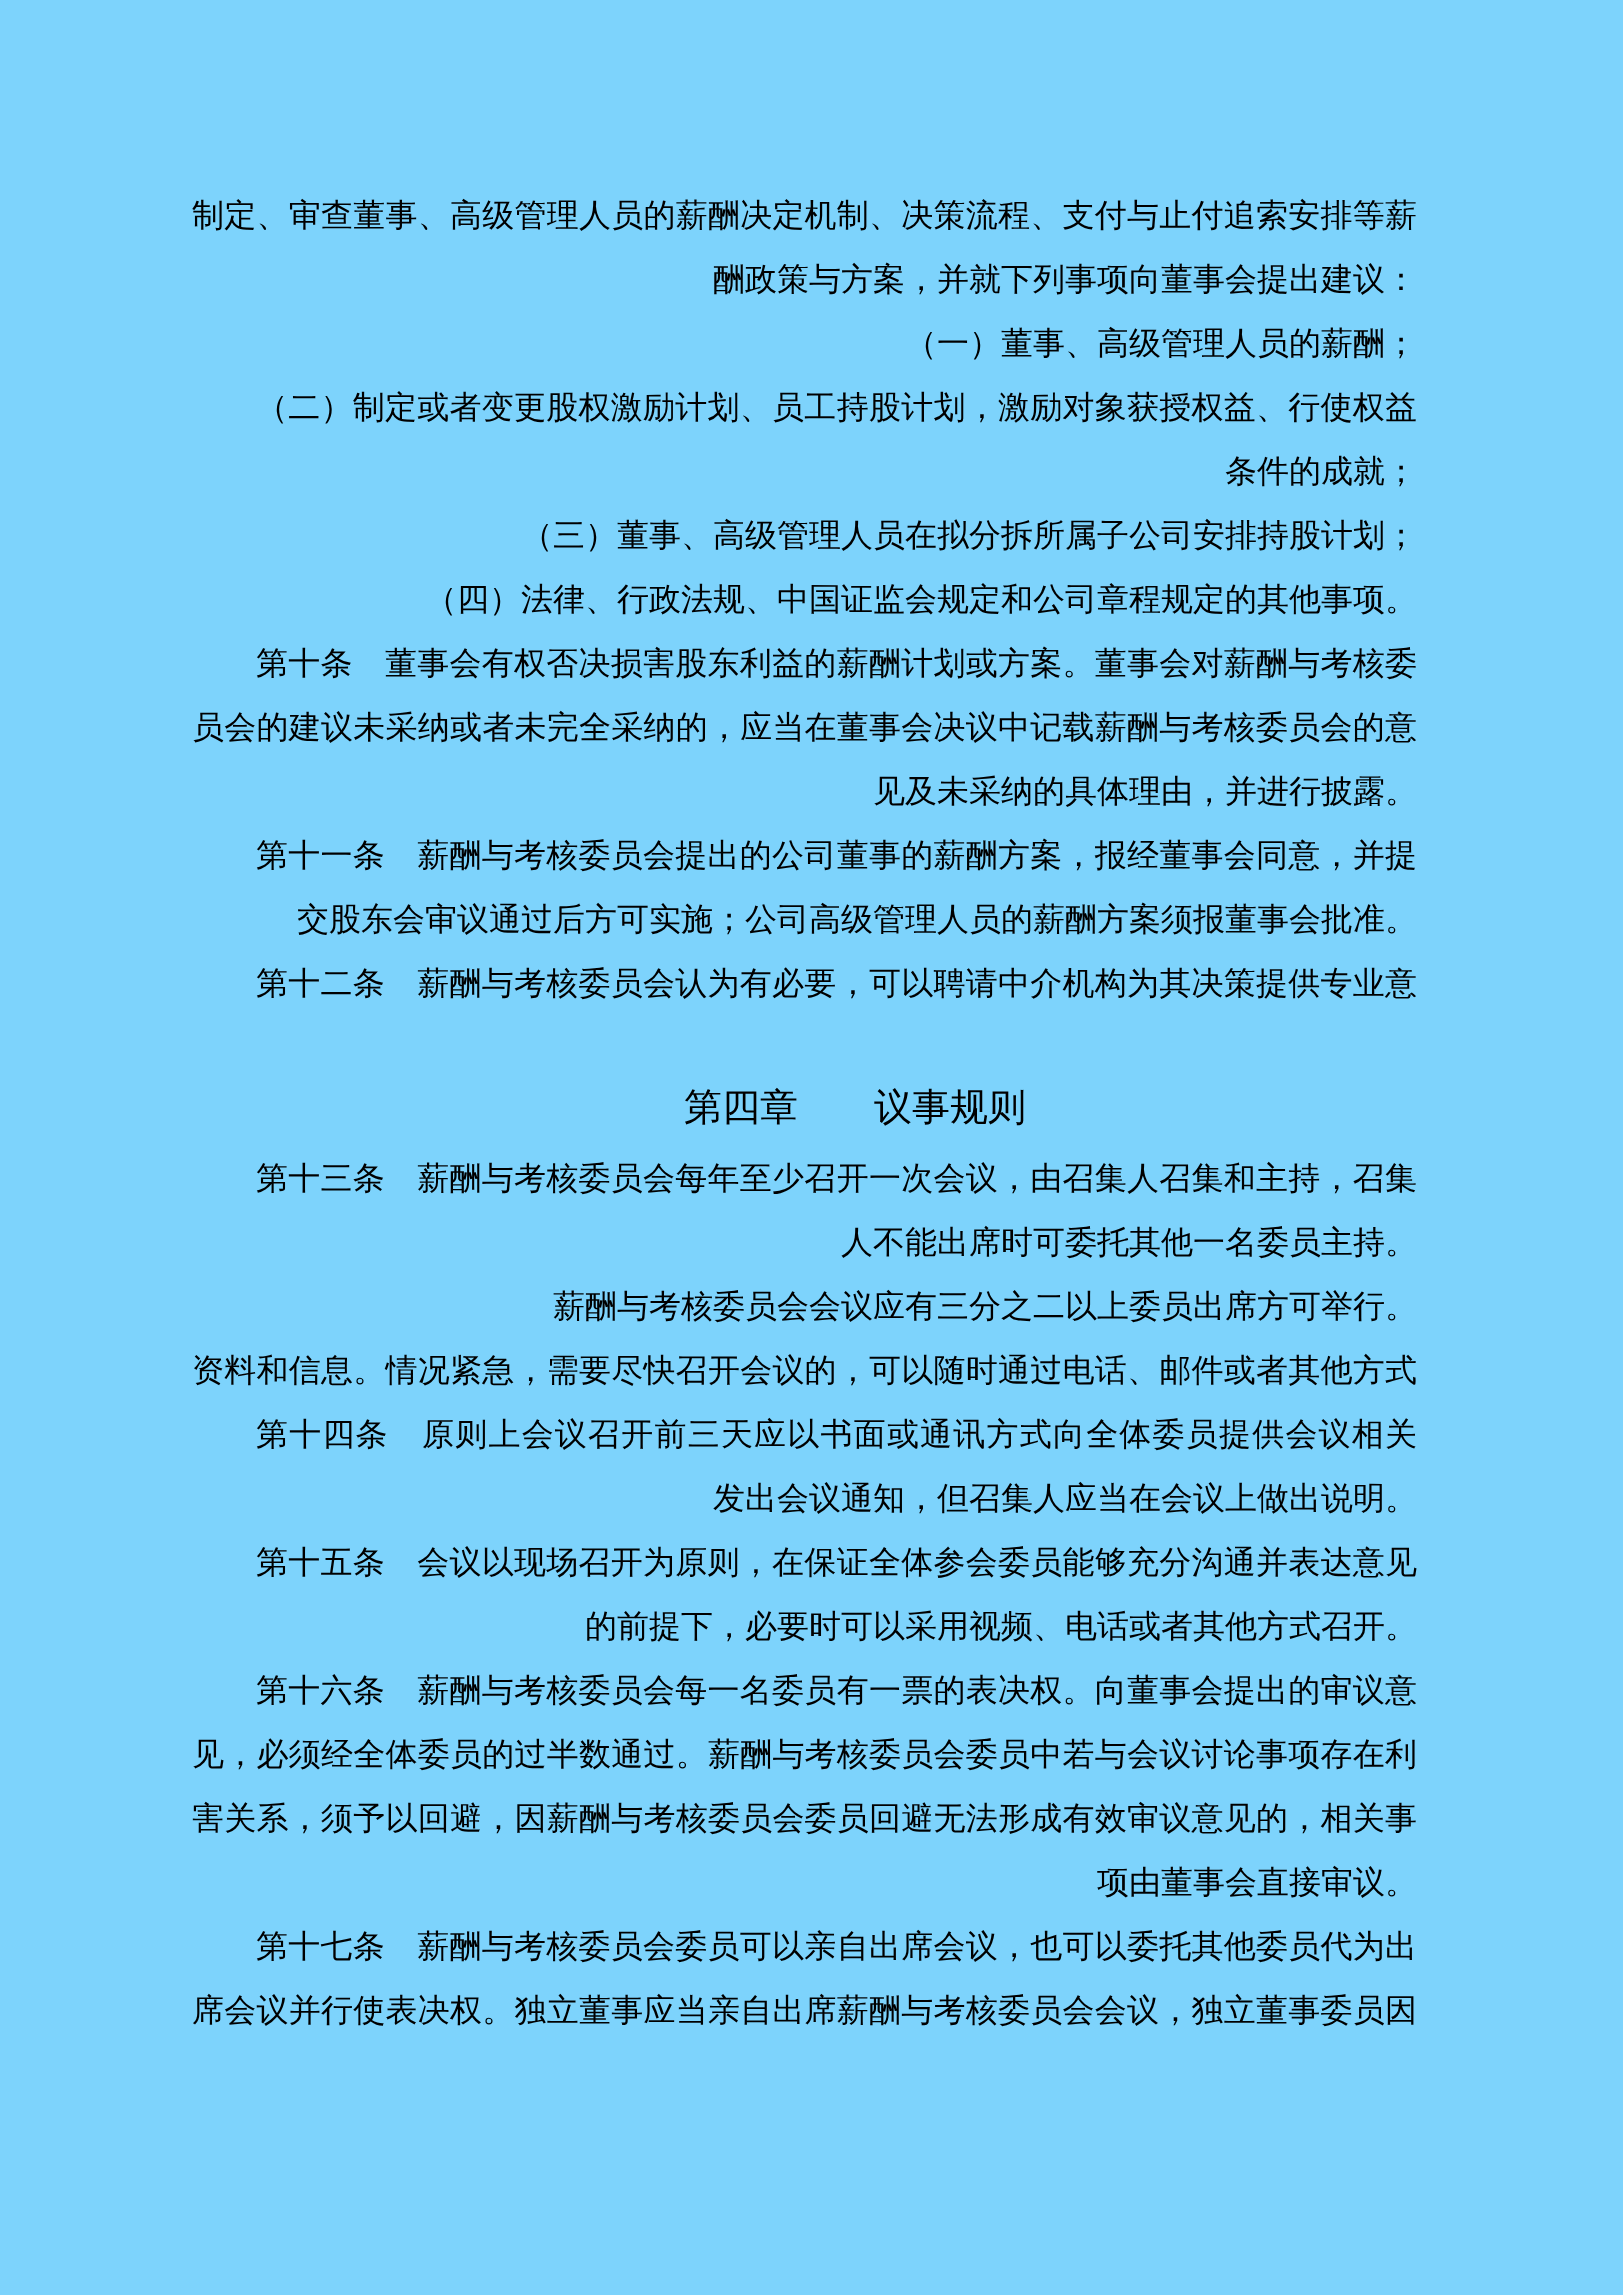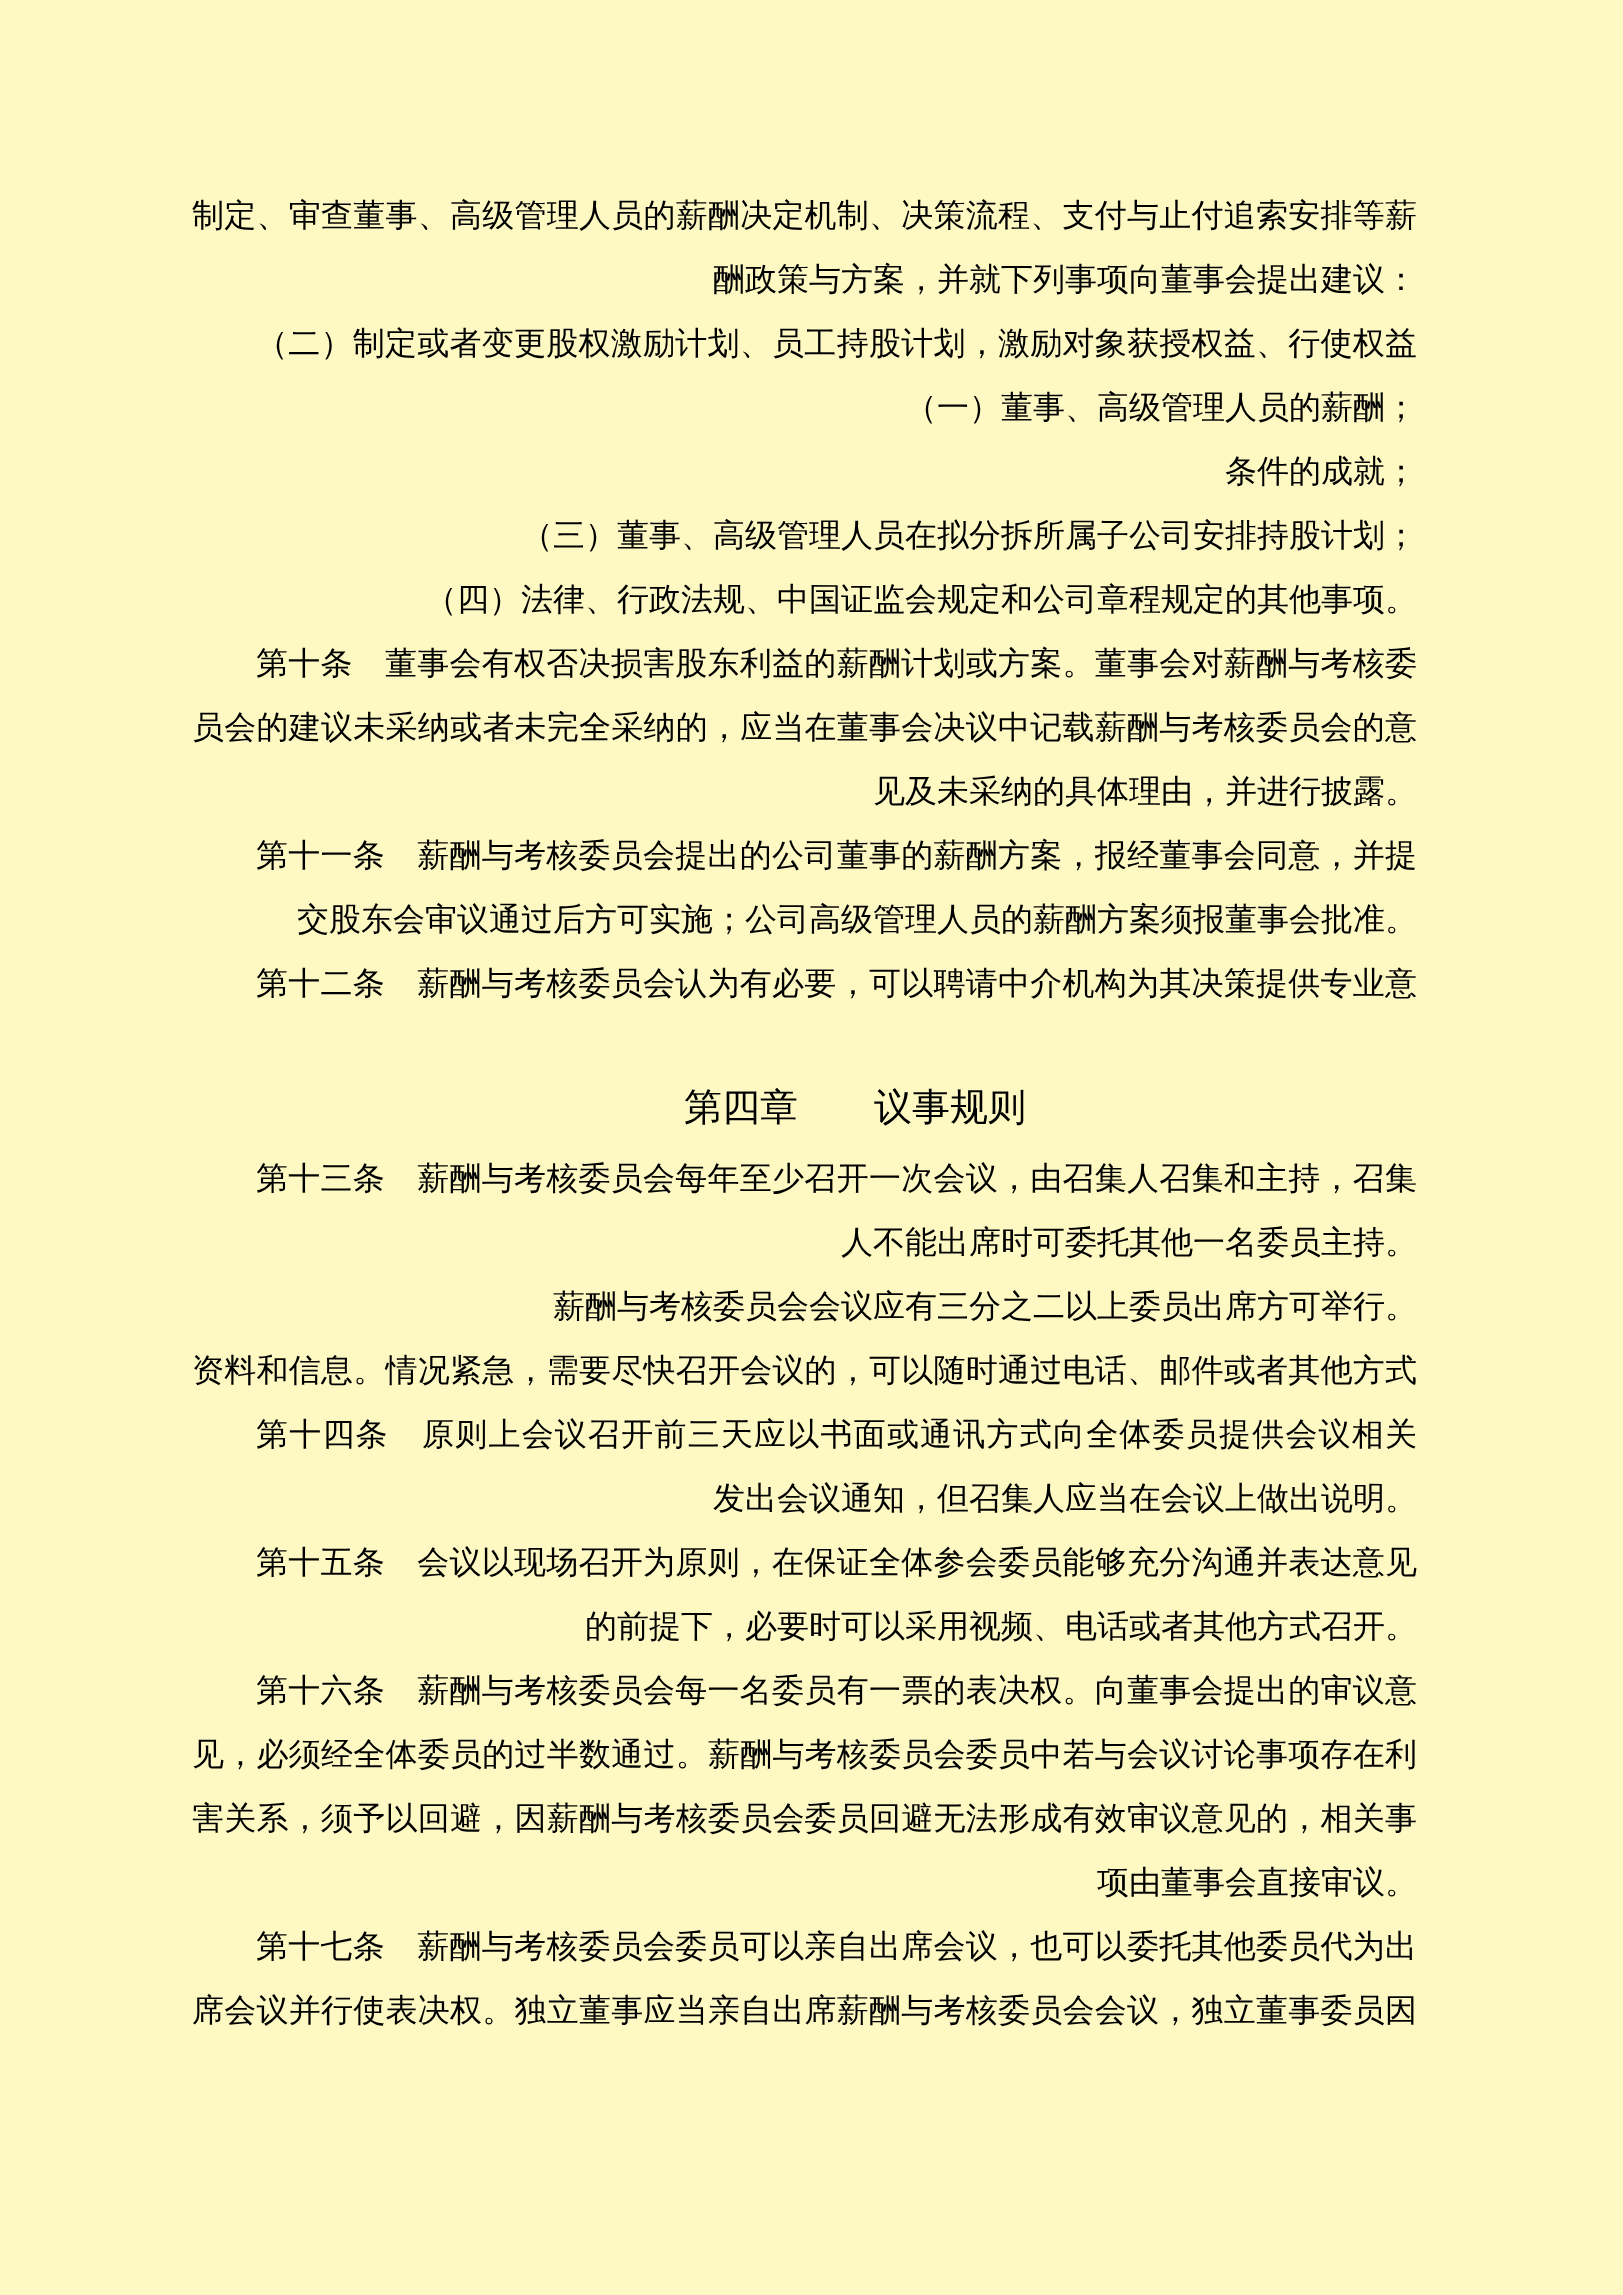--- a/index.html
+++ b/index.html
@@ -1,19 +1,19 @@
 <!DOCTYPE html>
 <html style="font-size:10.5px"><head>
 <meta charset="utf-8">
 <style>
   html,body{margin:0;padding:0;background:#888;}
   .page{
     position:relative;
     width:1623px;height:2295px;
-    background:#fef9c3;
+    background:#7dd3fc;
     overflow:hidden;
     font-family:"Liberation Serif","DejaVu Serif",serif;
     color:#000000;
   }
   .text-block{
     position:absolute;
     left:192px;top:183px;width:1225px;
   }
   .ln{
     height:64px;
@@ -40,22 +40,22 @@
     color:#000000;
   }
 </style>
 </head>
 <body>
 
 <div class="page">
   <div class="text-block">
     <div class="ln full">制定、审查董事、高级管理人员的薪酬决定机制、决策流程、支付与止付追索安排等薪</div>
     <div class="ln">酬政策与方案，并就下列事项向董事会提出建议：</div>
+    <div class="ln ind">（一）董事、高级管理人员的薪酬；</div>
     <div class="ln ind full">（二）制定或者变更股权激励计划、员工持股计划，激励对象获授权益、行使权益</div>
-    <div class="ln ind">（一）董事、高级管理人员的薪酬；</div>
     <div class="ln">条件的成就；</div>
     <div class="ln ind">（三）董事、高级管理人员在拟分拆所属子公司安排持股计划；</div>
     <div class="ln ind">（四）法律、行政法规、中国证监会规定和公司章程规定的其他事项。</div>
     <div class="ln ind full">第十条　董事会有权否决损害股东利益的薪酬计划或方案。董事会对薪酬与考核委</div>
     <div class="ln full">员会的建议未采纳或者未完全采纳的，应当在董事会决议中记载薪酬与考核委员会的意</div>
     <div class="ln">见及未采纳的具体理由，并进行披露。</div>
     <div class="ln ind full">第十一条　薪酬与考核委员会提出的公司董事的薪酬方案，报经董事会同意，并提</div>
     <div class="ln">交股东会审议通过后方可实施；公司高级管理人员的薪酬方案须报董事会批准。</div>
     <div class="ln ind full">第十二条　薪酬与考核委员会认为有必要，可以聘请中介机构为其决策提供专业意</div>
 

